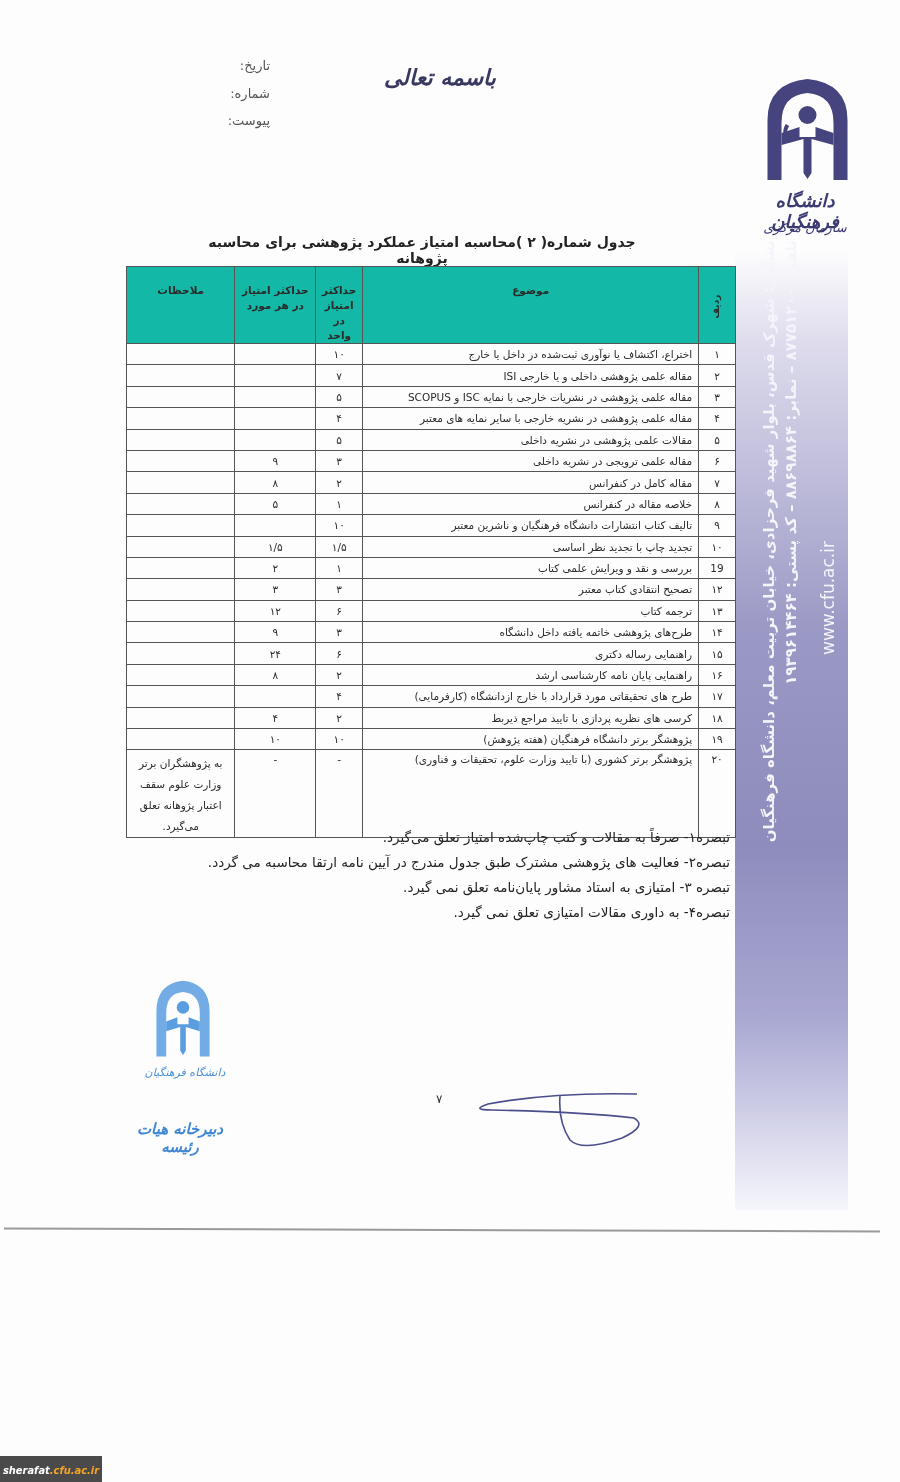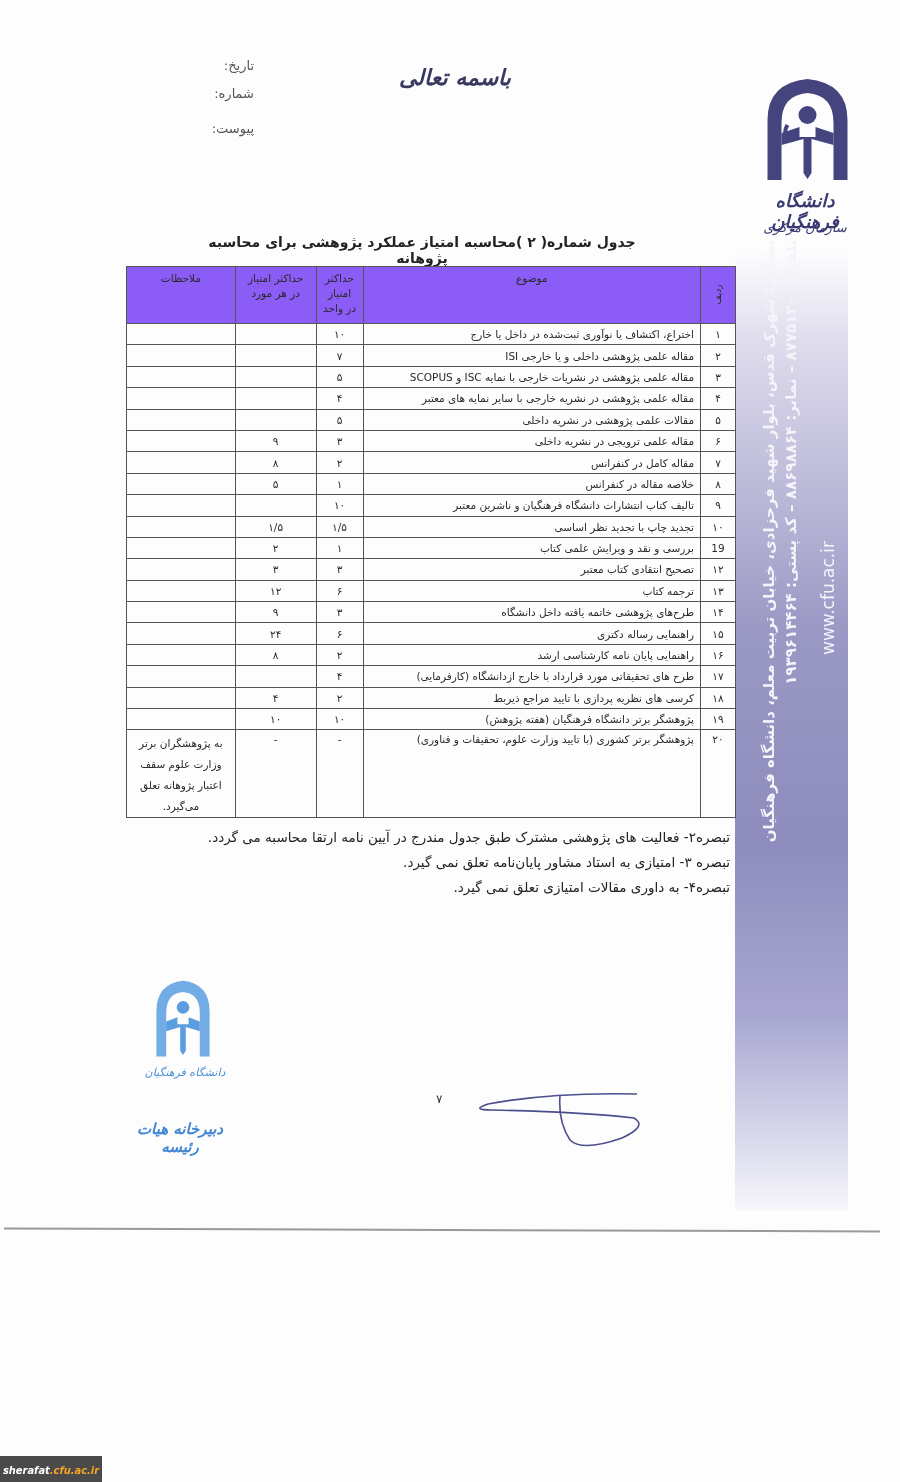--- a/index.html
+++ b/index.html
@@ -25,32 +25,32 @@
     font-family: "DejaVu Sans", sans-serif; direction: rtl;
   }
   .band-addr { left: 760px; top: 960px; font-size: 15px; font-weight: bold; width: 720px; text-align: right; }
   .band-phone { left: 782px; top: 960px; font-size: 15px; font-weight: bold; width: 720px; text-align: right; }
   .band-web { left: 818px; top: 655px; font-size: 17px; direction: ltr; width: 200px; text-align: left; }
 
   .logo-top { position: absolute; left: 755px; top: 75px; width: 105px; height: 110px; }
   .logo-name { position: absolute; left: 740px; top: 190px; width: 130px; text-align: center; font-size: 18px; font-weight: bold; color: #3b3a72; direction: rtl; font-family: "DejaVu Serif", serif; font-style: italic; }
   .logo-sub { position: absolute; left: 760px; top: 220px; width: 90px; text-align: center; font-size: 13px; color: #3b3a72; direction: rtl; font-style: italic; }
 
-  .bismillah { position: absolute; left: 395px; top: 64px; width: 120px; text-align: center; font-family: "DejaVu Serif", serif; font-style: italic; font-weight: bold; font-size: 22px; color: #383860; direction: rtl; }
-  .meta { position: absolute; left: 160px; width: 94px; text-align: right; font-size: 13px; color: #555; direction: rtl; }
-  .meta.m1 { top: 58px; } .meta.m2 { top: 86px; } .meta.m3 { top: 113px; margin-top: 8px; }
+  .bismillah { position: absolute; left: 380px; top: 64px; width: 120px; text-align: center; font-family: "DejaVu Serif", serif; font-style: italic; font-weight: bold; font-size: 22px; color: #383860; direction: rtl; }
+  .meta { position: absolute; left: 176px; width: 94px; text-align: right; font-size: 13px; color: #555; direction: rtl; }
+  .meta.m1 { top: 58px; } .meta.m2 { top: 86px; } .meta.m3 { top: 113px; }
 
   .table-title { position: absolute; left: 202px; top: 234px; width: 440px; text-align: center; font-size: 14px; font-weight: bold; direction: rtl; color: #222; }
 
   table.score {
     position: absolute; left: 126px; top: 266px; width: 610px;
     border-collapse: collapse; direction: rtl; font-size: 10.5px;
   }
   table.score th, table.score td { border: 1px solid #555; padding: 0 6px; }
-  table.score th { background: #8b5cf6; font-weight: normal; height: 52px; vertical-align: top; padding-top: 4px; font-size: 10.5px; line-height: 15px; }
+  table.score th { background: #14b8a6; font-weight: bold; height: 52px; vertical-align: top; padding-top: 16px; font-size: 10.5px; line-height: 15px; }
   table.score td { height: 20.4px; }
   .c-idx { width: 22px; text-align: center; }
   .c-sub { width: 326px; text-align: right; }
   .c-unit { width: 34px; text-align: center; }
   .c-max { width: 68px; text-align: center; }
   .c-note { width: 96px; text-align: center; line-height: 21px; }
   th.c-idx span { display: inline-block; transform: rotate(-90deg); font-size: 9px; margin-top: 16px; }
   tr.last td { height: 72px; vertical-align: top; padding-top: 3px; }
 
   .notes { position: absolute; left: 190px; top: 825px; width: 540px; direction: rtl; text-align: right; font-size: 13.5px; color: #222; }
@@ -242,20 +242,21 @@
         <td class="c-idx">۲۰</td>
         <td class="c-sub">پژوهشگر برتر کشوری (با تایید وزارت علوم، تحقیقات و فناوری)</td>
         <td class="c-unit">-</td>
         <td class="c-max">-</td>
         <td class="c-note">به پژوهشگران برتر وزارت علوم سقف اعتبار پژوهانه تعلق می‌گیرد.</td>
       </tr>
     </tbody>
 </table>
 
 <div class="notes">
+  <div>تبصره۱- صرفاً به مقالات و کتب چاپ‌شده امتیاز تعلق می‌گیرد.</div>
   <div>تبصره۲- فعالیت های پژوهشی مشترک طبق جدول مندرج در آیین نامه ارتقا محاسبه می گردد.</div>
   <div>تبصره ۳- امتیازی به استاد مشاور پایان‌نامه تعلق نمی گیرد.</div>
   <div>تبصره۴- به داوری مقالات امتیازی تعلق نمی گیرد.</div>
 </div>
 
 <svg class="stamp" viewBox="0 0 100 120">
   <path d="M12,112 L12,48 Q12,8 50,4 Q88,8 88,48 L88,112 L74,112 L74,50 Q74,22 50,20 Q26,22 26,50 L26,112 Z" fill="#5a9de0" opacity="0.85"></path>
   <circle cx="50" cy="42" r="9" fill="#5a9de0"></circle>
   <path d="M26,76 L46,70 L46,104 L50,110 L54,104 L54,70 L74,76 L74,62 L58,56 L58,66 L42,66 L42,56 L26,62 Z" fill="#5a9de0"></path>
 </svg>

